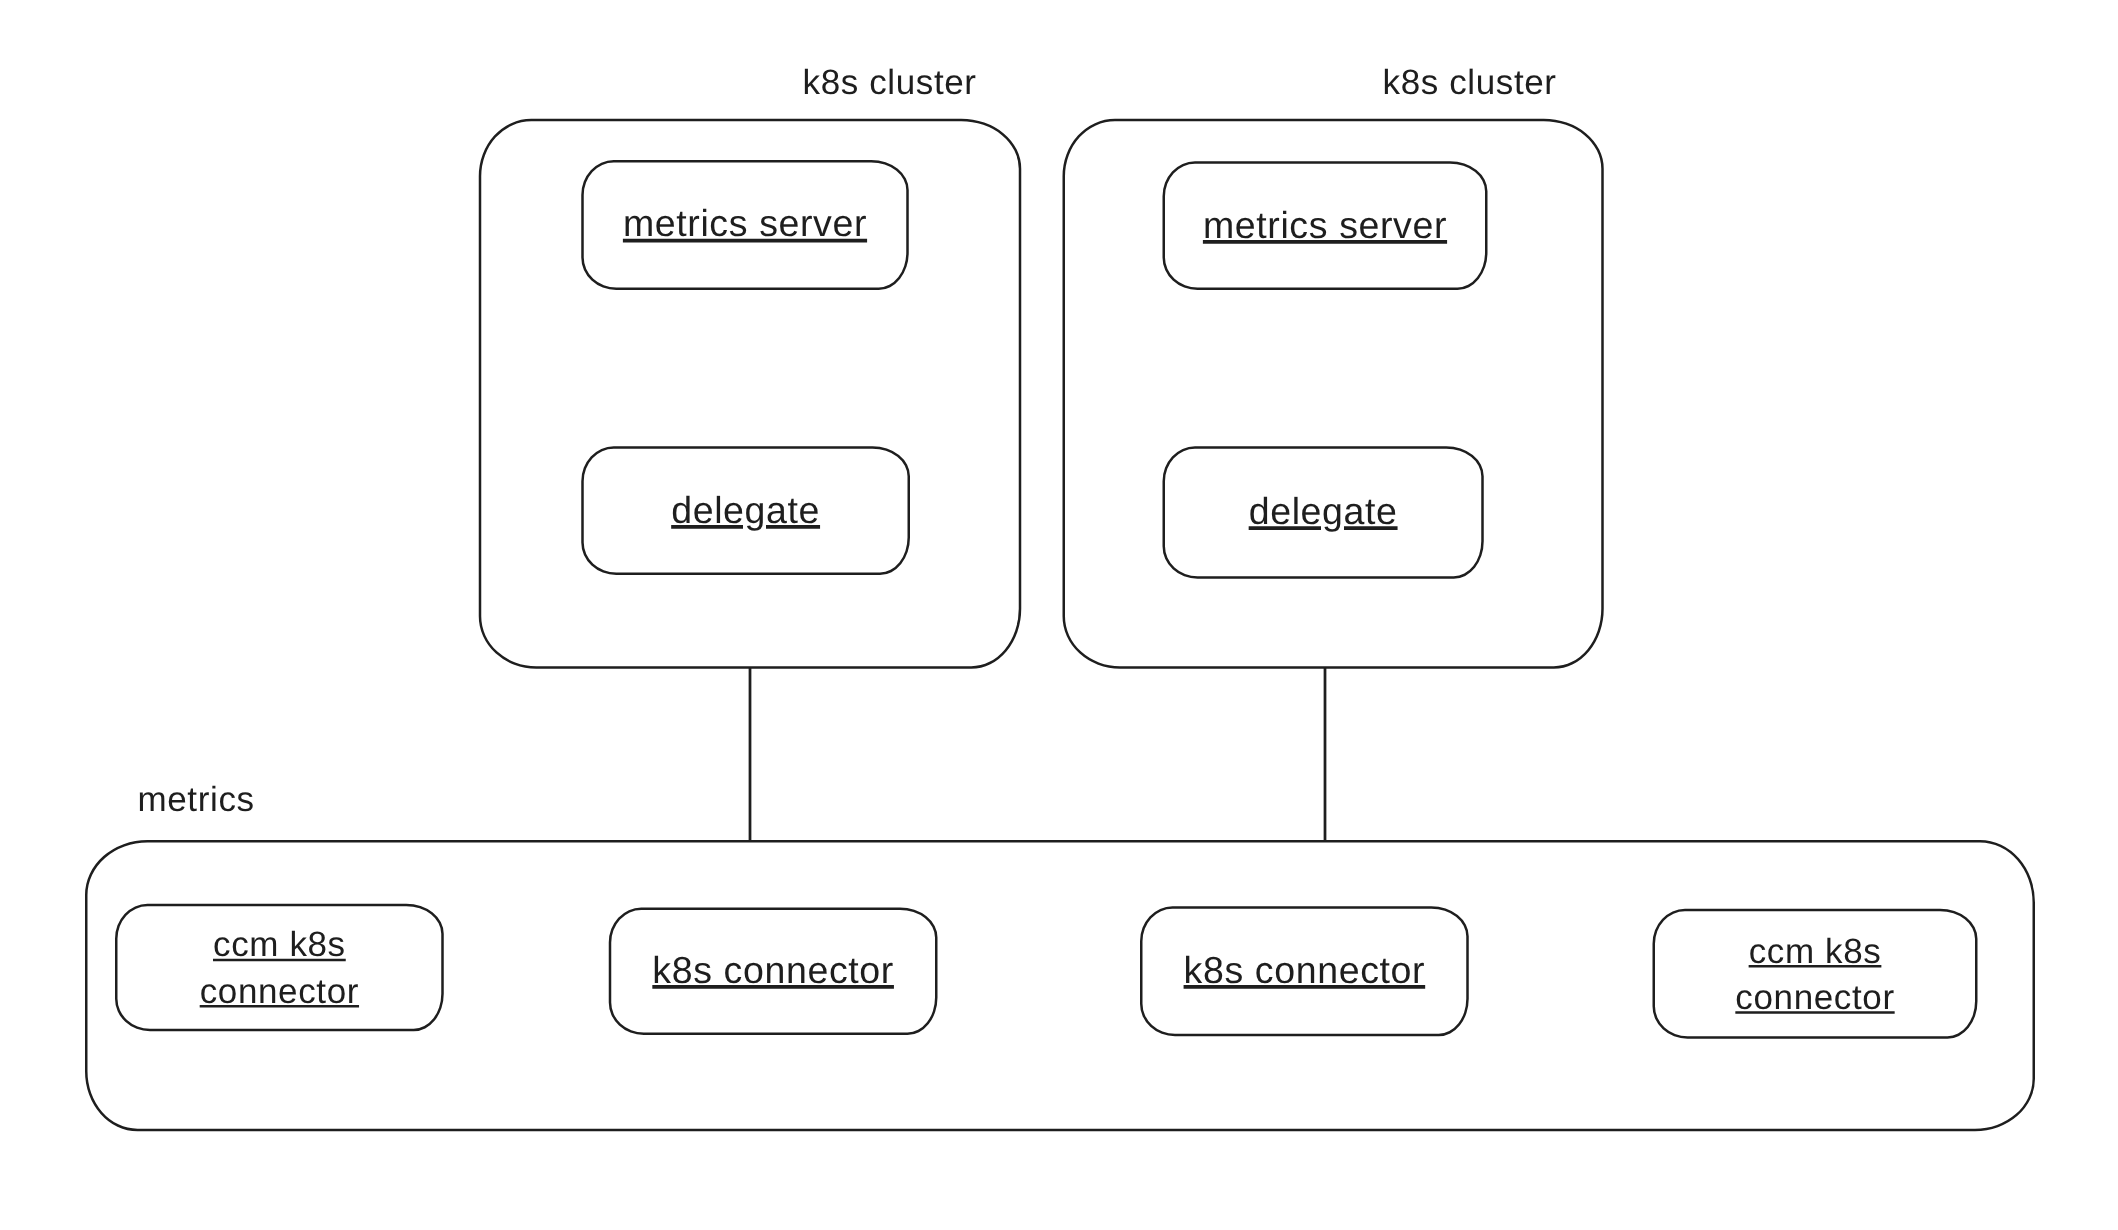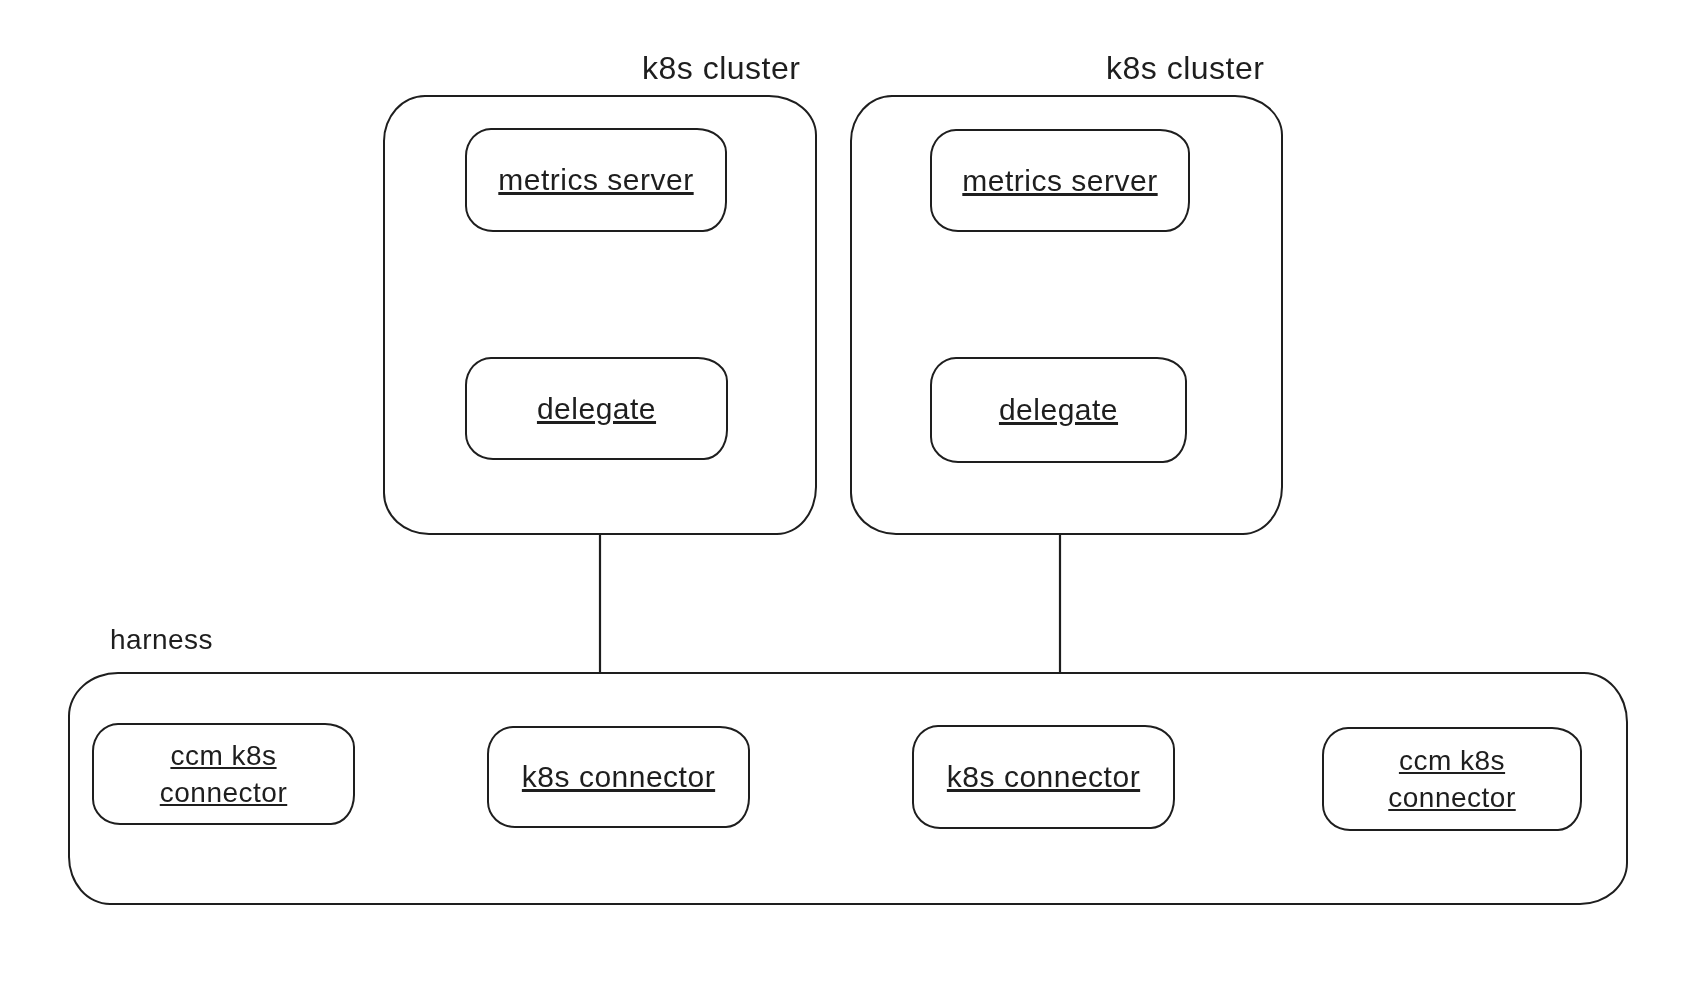--- a/index.html
+++ b/index.html
@@ -53,21 +53,21 @@
     letter-spacing: 0.5px;
     border-radius: 26px 30px 24px 28px / 28px 24px 30px 26px;
   }
   .node.two-line {
     font-size: 28px;
     line-height: 37px;
     padding: 0 12px;
   }
   .floating-label {
     position: absolute;
-    font-size: 32px;
+    font-size: 28px;
     letter-spacing: 0.5px;
     white-space: nowrap;
   }
   .harness-label {
     font-size: 28px;
   }
 
   
   .cluster-left  { left: 383px; top: 95px;  width: 434px; height: 440px; }
   .cluster-right { left: 850px; top: 95px;  width: 433px; height: 440px; }
@@ -109,20 +109,20 @@
   <div class="floating-label cluster-label-left">k8s cluster</div>
   <div class="box cluster cluster-left"></div>
   <div class="box node metrics-left">metrics server</div>
   <div class="box node delegate-left">delegate</div>
 
   <div class="floating-label cluster-label-right">k8s cluster</div>
   <div class="box cluster cluster-right"></div>
   <div class="box node metrics-right">metrics server</div>
   <div class="box node delegate-right">delegate</div>
 
-  <div class="floating-label harness-label">harness</div>
+  <div class="floating-label harness-label">metrics</div>
   <div class="box harness-box"></div>
   <div class="box node two-line ccm-left">ccm k8s connector</div>
   <div class="box node conn-left">k8s connector</div>
   <div class="box node conn-right">k8s connector</div>
   <div class="box node two-line ccm-right">ccm k8s connector</div>
 
 </div>
 
 </body></html>

